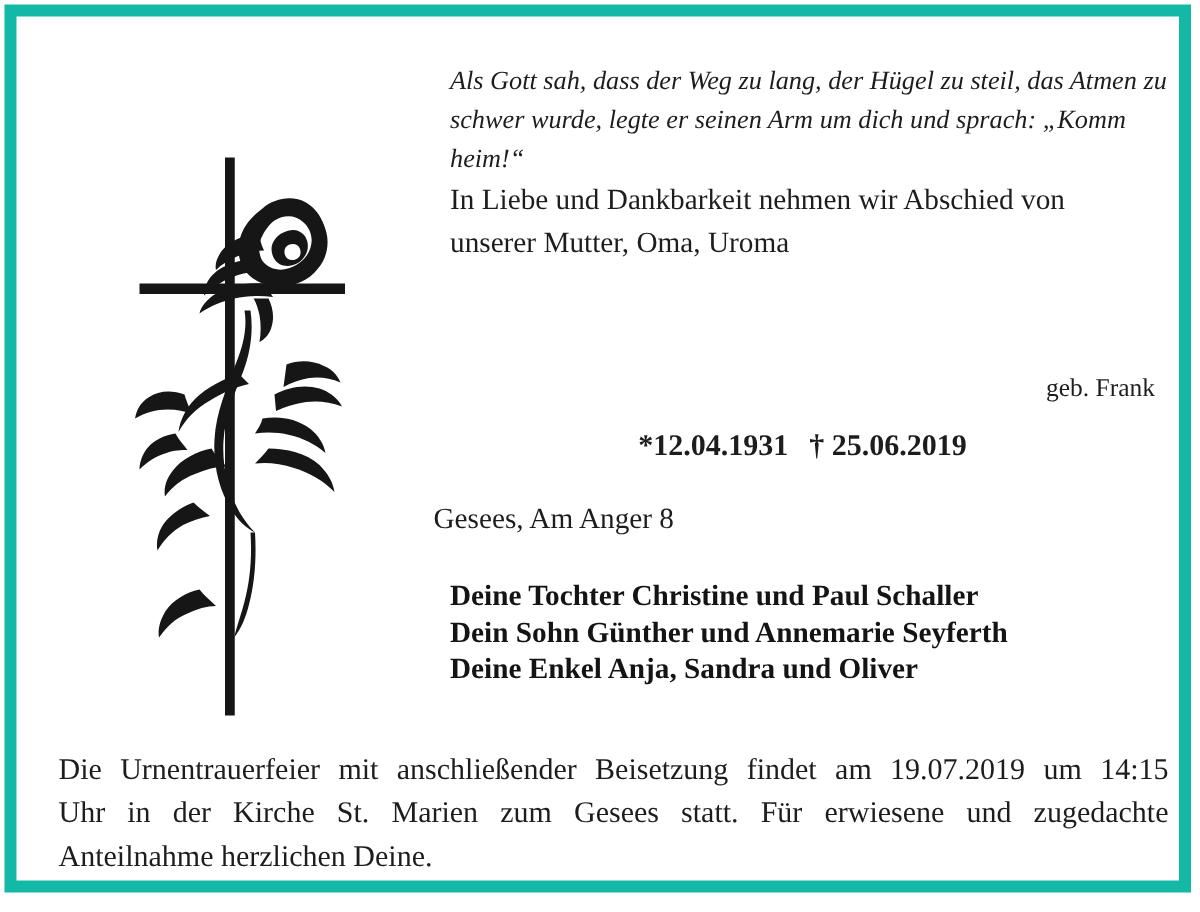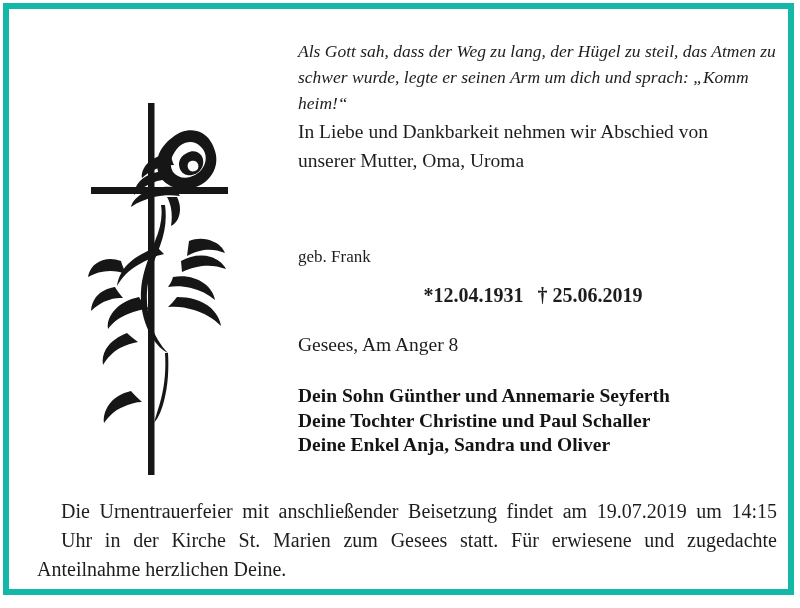--- a/index.html
+++ b/index.html
@@ -14,21 +14,21 @@
     color: #1a1a1a;
     overflow: hidden;
   }
 
   #notice {
     position: absolute;
     left: 3px;
     top: 3px;
     width: 791px;
     height: 592px;
-    border: 6px solid #14b8a6;
+    border: 8px solid #14b8a6;
     background: #ffffff;
     box-sizing: border-box;
   }
 
   
   .epigraph {
     position: absolute;
     left: 289px;
     top: 29px;
     width: 480px;
@@ -60,21 +60,21 @@
     letter-spacing: 0.2px;
     line-height: 46px;
     color: #141414;
   }
 
   .maiden-name {
     position: absolute;
     left: 289px;
     top: 236px;
     width: 470px;
-    text-align: left;
+    text-align: right;
     font-size: 17px;
     line-height: 24px;
     color: #1d1d1d;
   }
 
   .life-dates {
     position: absolute;
     left: 289px;
     top: 272px;
     width: 470px;
@@ -87,21 +87,21 @@
   .life-dates .sym {
     font-size: 20px;
   }
   .life-dates .gap {
     display: inline-block;
     width: 14px;
   }
 
   .address {
     position: absolute;
-    left: 289px;
+    left: 278px;
     top: 322px;
     width: 470px;
     font-size: 19.5px;
     line-height: 28px;
     color: #1d1d1d;
   }
 
   .survivors {
     position: absolute;
     left: 289px;
@@ -124,21 +124,20 @@
     width: 740px;
     font-size: 20px;
     line-height: 29px;
     color: #1d1d1d;
   }
   .closing .l1, .closing .l2 {
     display: block;
     text-align: justify;
     text-align-last: justify;
     white-space: nowrap;
-    margin-left: 24px;
   }
   .closing .l3 {
     display: block;
   }
 
   
   .illustration {
     position: absolute;
     left: 60px;
     top: 92px;
@@ -203,22 +202,22 @@
 
   <div class="maiden-name">geb. Frank</div>
 
   <div class="life-dates">
     <span class="sym">*</span><span>12.04.1931</span><span class="gap"></span><span class="sym">†</span>&nbsp;<span>25.06.2019</span>
   </div>
 
   <div class="address">Gesees, Am Anger 8</div>
 
   <div class="survivors">
+    <div>Deine Tochter Christine und Paul Schaller</div>
     <div>Dein Sohn Günther und Annemarie Seyferth</div>
-    <div>Deine Tochter Christine und Paul Schaller</div>
     <div>Deine Enkel Anja, Sandra und Oliver</div>
   </div>
 
   <div class="closing">
     <span class="l1">Die Urnentrauerfeier mit anschließender Beisetzung findet am 19.07.2019 um 14:15</span>
     <span class="l2">Uhr in der Kirche St. Marien zum Gesees statt. Für erwiesene und zugedachte</span>
     <span class="l3">Anteilnahme herzlichen Deine.</span>
   </div>
 
 </div>

